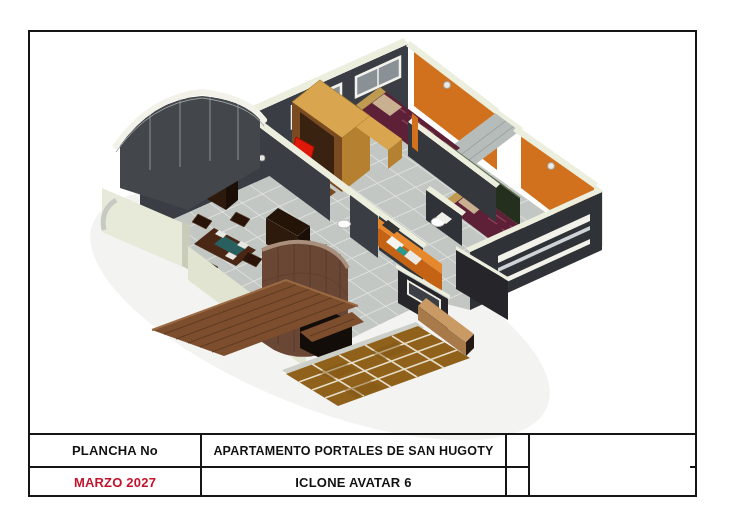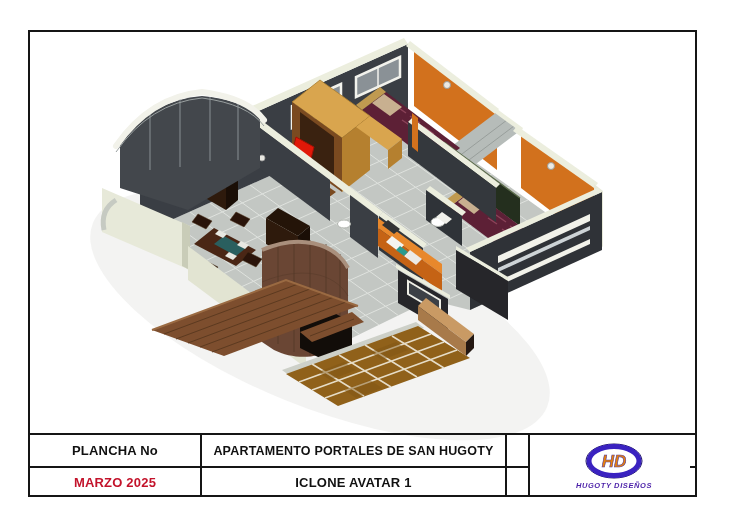--- a/index.html
+++ b/index.html
@@ -225,26 +225,18 @@
   <div class="frame"></div>
 
   <div class="tb-line" style="left:28px;top:433px;width:669px;height:2px;"></div>
   <div class="tb-line" style="left:28px;top:466px;width:502px;height:2px;"></div>
   <div class="tb-line" style="left:690px;top:466px;width:7px;height:2px;"></div>
   <div class="tb-line" style="left:200px;top:433px;width:2px;height:64px;"></div>
   <div class="tb-line" style="left:505px;top:433px;width:2px;height:64px;"></div>
   <div class="tb-line" style="left:528px;top:433px;width:2px;height:64px;"></div>
 
   <div class="cell small" style="left:30px;top:435px;width:170px;height:31px;">PLANCHA No</div>
-  <div class="cell small marzo" style="left:30px;top:468px;width:170px;height:28px;">MARZO 2025</div>
+  <div class="cell small marzo" style="left:30px;top:468px;width:170px;height:28px;">MARZO 2027</div>
   <div class="cell mid" style="left:202px;top:435px;width:303px;height:31px;">APARTAMENTO PORTALES DE SAN HUGOTY</div>
-  <div class="cell small" style="left:202px;top:468px;width:303px;height:28px;">ICLONE AVATAR 1</div>
-
-  <div class="logo-cell" style="left:530px;top:435px;width:167px;height:60px;">
-    <svg width="167" height="60" viewBox="0 0 167 60">
-      <ellipse cx="84" cy="26" rx="28" ry="17" fill="none" stroke="#1a1060" stroke-width="1"></ellipse>
-      <ellipse cx="84" cy="26" rx="25" ry="14.5" fill="none" stroke-width="5" stroke="#3a22c0"></ellipse>
-      <text x="84" y="32" text-anchor="middle" font-family="Liberation Sans, sans-serif" font-size="17" font-weight="bold" font-style="italic" stroke="#50349a" stroke-width="0.6" fill="#e8820a">HD</text>
-      <text x="84" y="53" text-anchor="middle" font-family="Liberation Sans, sans-serif" font-size="7.5" font-weight="bold" font-style="italic" letter-spacing="0.6" fill="#4a1fa8">HUGOTY DISEÑOS</text>
-    </svg>
-  </div>
+  <div class="cell small" style="left:202px;top:468px;width:303px;height:28px;">ICLONE AVATAR 6</div>
+
 
 </div>
 
 </body></html>

